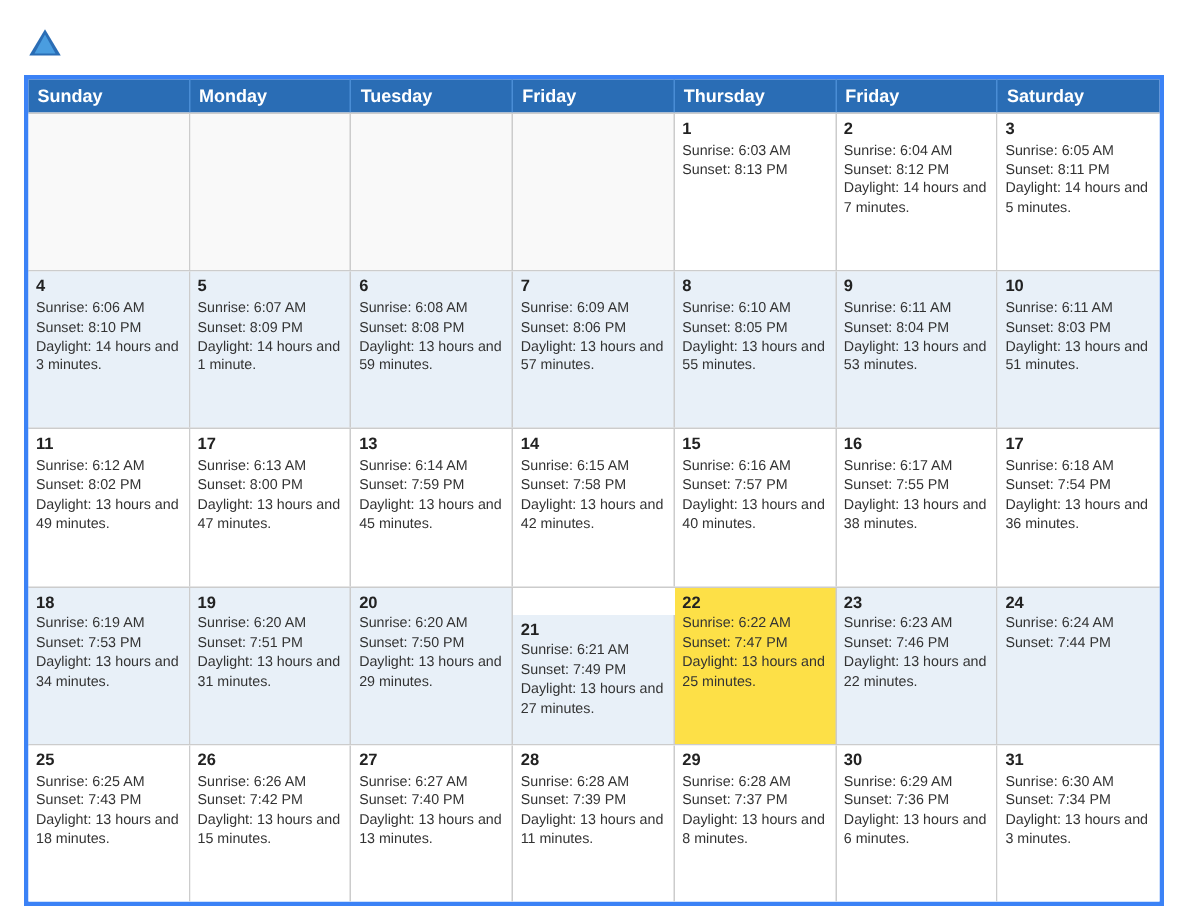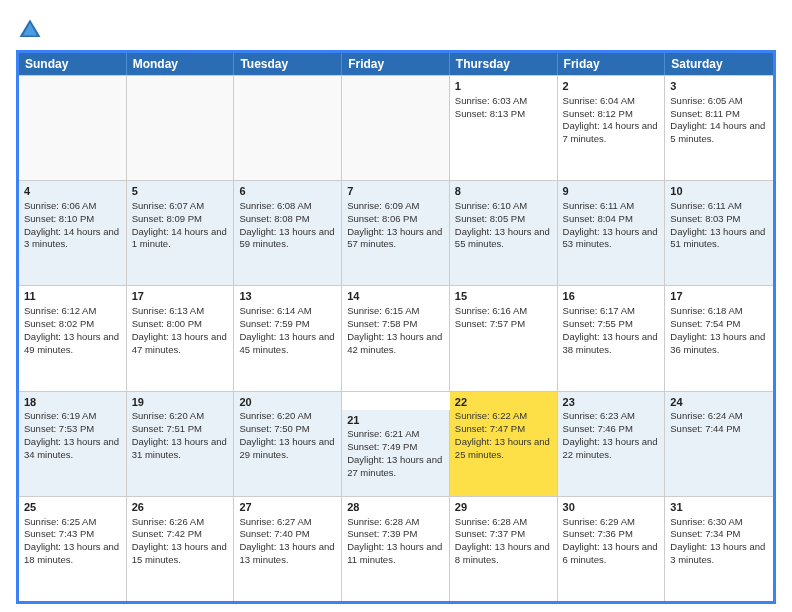--- a/index.html
+++ b/index.html
@@ -163,21 +163,21 @@
           <div class="cal-cell shaded" style="background: rgb(232, 240, 248);"><span class="day-num">7</span><span>Sunrise: 6:09 AM</span><br><span>Sunset: 8:06 PM</span><br><span>Daylight: 13 hours and 57 minutes.</span></div>
           <div class="cal-cell shaded" style="background: rgb(232, 240, 248);"><span class="day-num">8</span><span>Sunrise: 6:10 AM</span><br><span>Sunset: 8:05 PM</span><br><span>Daylight: 13 hours and 55 minutes.</span></div>
           <div class="cal-cell shaded" style="background: rgb(232, 240, 248);"><span class="day-num">9</span><span>Sunrise: 6:11 AM</span><br><span>Sunset: 8:04 PM</span><br><span>Daylight: 13 hours and 53 minutes.</span></div>
           <div class="cal-cell shaded" style="background: rgb(232, 240, 248);"><span class="day-num">10</span><span>Sunrise: 6:11 AM</span><br><span>Sunset: 8:03 PM</span><br><span>Daylight: 13 hours and 51 minutes.</span></div>
         </div>
         <div class="cal-week">
           <div class="cal-cell"><span class="day-num">11</span><span>Sunrise: 6:12 AM</span><br><span>Sunset: 8:02 PM</span><br><span>Daylight: 13 hours and 49 minutes.</span></div>
           <div class="cal-cell"><span class="day-num">17</span><span>Sunrise: 6:13 AM</span><br><span>Sunset: 8:00 PM</span><br><span>Daylight: 13 hours and 47 minutes.</span></div>
           <div class="cal-cell"><span class="day-num">13</span><span>Sunrise: 6:14 AM</span><br><span>Sunset: 7:59 PM</span><br><span>Daylight: 13 hours and 45 minutes.</span></div>
           <div class="cal-cell"><span class="day-num">14</span><span>Sunrise: 6:15 AM</span><br><span>Sunset: 7:58 PM</span><br><span>Daylight: 13 hours and 42 minutes.</span></div>
-          <div class="cal-cell"><span class="day-num">15</span><span>Sunrise: 6:16 AM</span><br><span>Sunset: 7:57 PM</span><br></div>
+          <div class="cal-cell"><span class="day-num">15</span><span>Sunrise: 6:16 AM</span><br><span>Sunset: 7:57 PM</span><br><span>Daylight: 13 hours and 40 minutes.</span></div>
           <div class="cal-cell"><span class="day-num">16</span><span>Sunrise: 6:17 AM</span><br><span>Sunset: 7:55 PM</span><br><span>Daylight: 13 hours and 38 minutes.</span></div>
           <div class="cal-cell"><span class="day-num">17</span><span>Sunrise: 6:18 AM</span><br><span>Sunset: 7:54 PM</span><br><span>Daylight: 13 hours and 36 minutes.</span></div>
         </div>
         <div class="cal-week">
           <div class="cal-cell shaded" style="background: rgb(232, 240, 248);"><span class="day-num">18</span><span>Sunrise: 6:19 AM</span><br><span>Sunset: 7:53 PM</span><br><span>Daylight: 13 hours and 34 minutes.</span></div>
           <div class="cal-cell shaded" style="background: rgb(232, 240, 248);"><span class="day-num">19</span><span>Sunrise: 6:20 AM</span><br><span>Sunset: 7:51 PM</span><br><span>Daylight: 13 hours and 31 minutes.</span></div>
           <div class="cal-cell shaded" style="background: rgb(232, 240, 248);"><span class="day-num">20</span><span>Sunrise: 6:20 AM</span><br><span>Sunset: 7:50 PM</span><br><span>Daylight: 13 hours and 29 minutes.</span></div>
           <div class="cal-cell shaded" style="background: rgb(232, 240, 248); margin-top: 18px;"><span class="day-num">21</span><span>Sunrise: 6:21 AM</span><br><span>Sunset: 7:49 PM</span><br><span>Daylight: 13 hours and 27 minutes.</span></div>
           <div class="cal-cell shaded" style="background: #fde047;"><span class="day-num">22</span><span>Sunrise: 6:22 AM</span><br><span>Sunset: 7:47 PM</span><br><span>Daylight: 13 hours and 25 minutes.</span></div>
           <div class="cal-cell shaded" style="background: rgb(232, 240, 248);"><span class="day-num">23</span><span>Sunrise: 6:23 AM</span><br><span>Sunset: 7:46 PM</span><br><span>Daylight: 13 hours and 22 minutes.</span></div>

